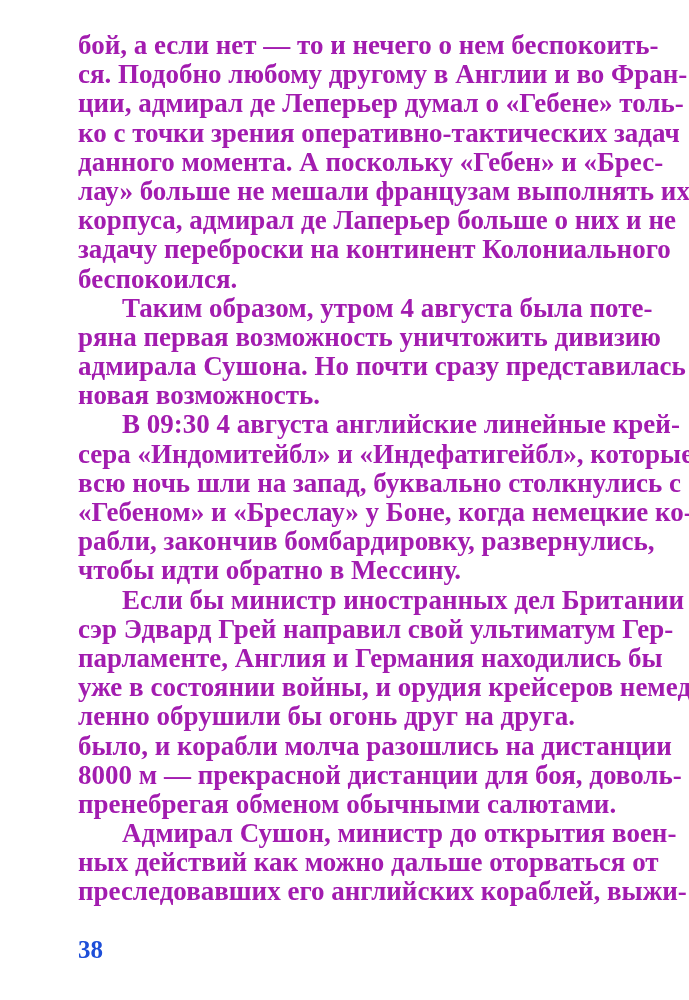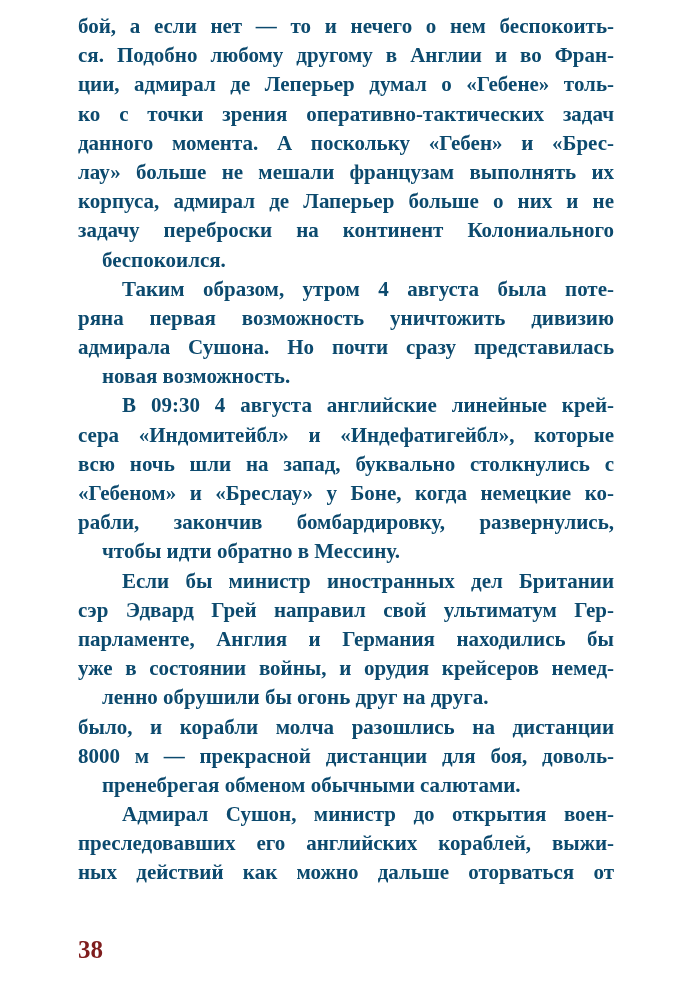--- a/index.html
+++ b/index.html
@@ -9,51 +9,50 @@
     }
     body {
       width: 689px;
       height: 1000px;
       position: relative;
       overflow: hidden;
     }
     .page {
       position: absolute;
       left: 78px;
-      top: 12px;
+      top: 31px;
       width: 536px;
       font-family: "Liberation Serif", "DejaVu Serif", serif;
-      font-size: 21px;
+      font-size: 27px;
       line-height: 29.2px;
-      color: #0c4a6e;
+      color: #a21caf;
       font-weight: bold;
     }
     .line {
       display: block;
       white-space: nowrap;
       text-align: justify;
       text-align-last: justify;
       height: 29.2px;
       overflow: visible;
     }
     .line.last {
       text-align-last: left;
-      margin-left: 24px;
     }
     .line.indent {
       padding-left: 44px;
     }
     .page-number {
       position: absolute;
       left: 78px;
       top: 936px;
       font-family: "Liberation Serif", "DejaVu Serif", serif;
       font-size: 25px;
       font-weight: bold;
-      color: #7f1d1d;
+      color: #1d4ed8;
     }
   </style>
 </head>
 <body>
 
 <div class="page">
   <div>
     <span class="line">бой, а если нет — то и нечего о нем беспокоить-</span>
     <span class="line">ся. Подобно любому другому в Англии и во Фран-</span>
     <span class="line">ции, адмирал де Леперьер думал о «Гебене» толь-</span>
@@ -85,18 +84,18 @@
     <span class="line">уже в состоянии войны, и орудия крейсеров немед-</span>
     <span class="line last">ленно обрушили бы огонь друг на друга.</span>
   </div>
   <div>
     <span class="line">было, и корабли молча разошлись на дистанции</span>
     <span class="line">8000 м — прекрасной дистанции для боя, доволь-</span>
     <span class="line last">пренебрегая обменом обычными салютами.</span>
   </div>
   <div>
     <span class="line indent">Адмирал Сушон, министр до открытия воен-</span>
+    <span class="line">ных действий как можно дальше оторваться от</span>
     <span class="line">преследовавших его английских кораблей, выжи-</span>
-    <span class="line">ных действий как можно дальше оторваться от</span>
   </div>
 </div>
 
 <div class="page-number">38</div>
 
 </body></html>

